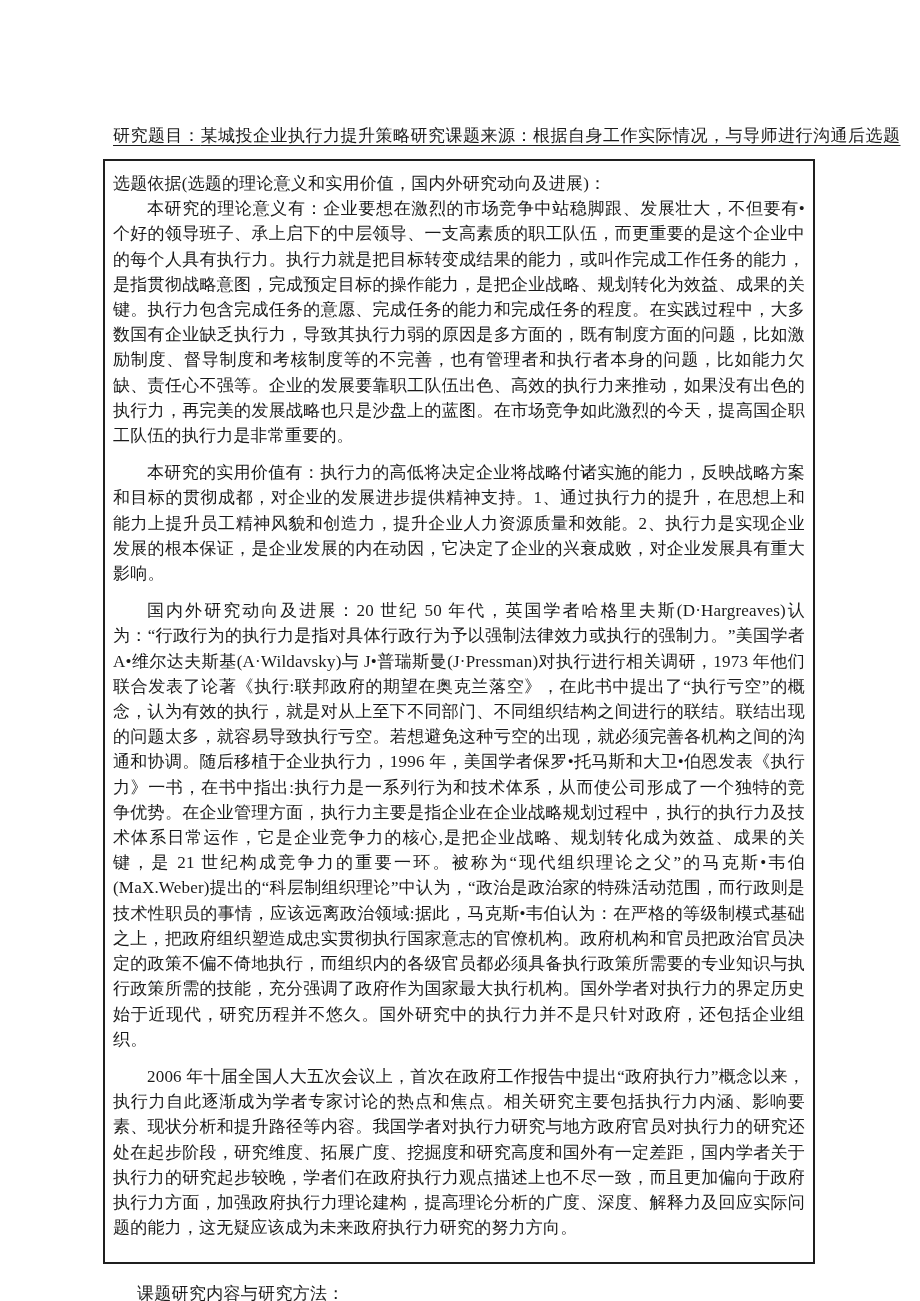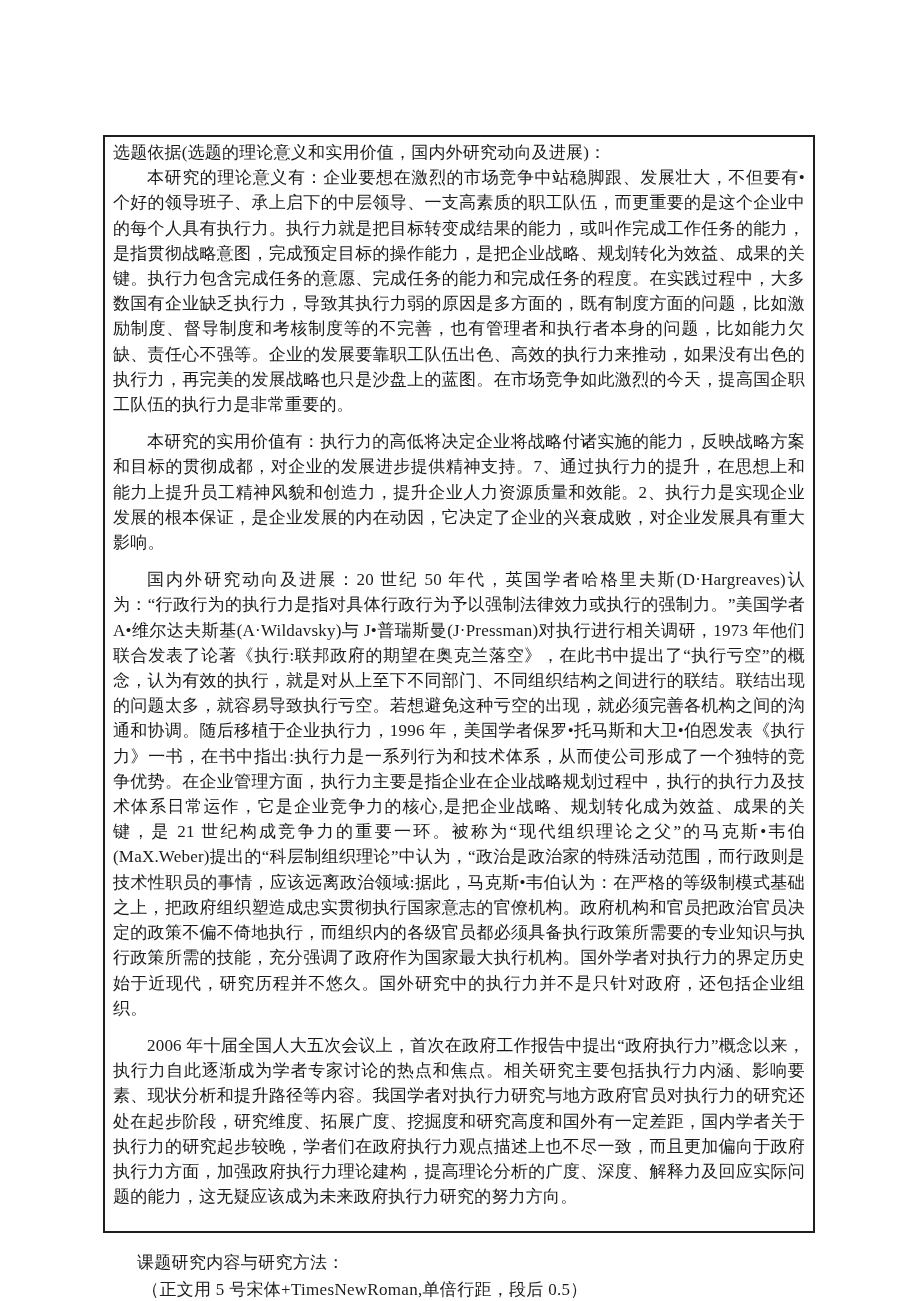--- a/index.html
+++ b/index.html
@@ -29,21 +29,21 @@
     text-decoration: underline;
     text-underline-offset: 4px;
     white-space: nowrap;
     letter-spacing: 0.5px;
   }
   .basis-box {
     margin-top: 11px;
     border: 2px solid #1f1f1f;
     box-sizing: border-box;
     min-height: 898px;
-    padding: 3px 8px 6px 8px;
+    padding: 10px 8px 6px 8px;
   }
   .basis-box p {
     margin: 0 0 12px 0;
     font-size: 17px;
     line-height: 25.2px;
     text-align: justify;
     text-indent: 2em;
     letter-spacing: 0.2px;
   }
   .basis-box p.box-heading {
@@ -68,25 +68,26 @@
     text-indent: 2.3em;
     margin-top: 1px;
   }
 </style>
 </head>
 <body>
 
 <div class="sheet">
   <div class="content">
 
+    <div class="title-line"><span>研究题目：</span><span>某城投企业执行力提升策略研究</span><span>课题来源：</span><span>根据自身工作实际情况，与导师进行沟通后选题</span></div>
 
     <div class="basis-box">
       <p class="box-heading">选题依据(选题的理论意义和实用价值，国内外研究动向及进展)：</p>
       <p>本研究的理论意义有：企业要想在激烈的市场竞争中站稳脚跟、发展壮大，不但要有•个好的领导班子、承上启下的中层领导、一支高素质的职工队伍，而更重要的是这个企业中的每个人具有执行力。执行力就是把目标转变成结果的能力，或叫作完成工作任务的能力，是指贯彻战略意图，完成预定目标的操作能力，是把企业战略、规划转化为效益、成果的关键。执行力包含完成任务的意愿、完成任务的能力和完成任务的程度。在实践过程中，大多数国有企业缺乏执行力，导致其执行力弱的原因是多方面的，既有制度方面的问题，比如激励制度、督导制度和考核制度等的不完善，也有管理者和执行者本身的问题，比如能力欠缺、责任心不强等。企业的发展要靠职工队伍出色、高效的执行力来推动，如果没有出色的执行力，再完美的发展战略也只是沙盘上的蓝图。在市场竞争如此激烈的今天，提高国企职工队伍的执行力是非常重要的。</p>
-      <p>本研究的实用价值有：执行力的高低将决定企业将战略付诸实施的能力，反映战略方案和目标的贯彻成都，对企业的发展进步提供精神支持。7、通过执行力的提升，在思想上和能力上提升员工精神风貌和创造力，提升企业人力资源质量和效能。2、执行力是实现企业发展的根本保证，是企业发展的内在动因，它决定了企业的兴衰成败，对企业发展具有重大影响。</p>
+      <p>本研究的实用价值有：执行力的高低将决定企业将战略付诸实施的能力，反映战略方案和目标的贯彻成都，对企业的发展进步提供精神支持。1、通过执行力的提升，在思想上和能力上提升员工精神风貌和创造力，提升企业人力资源质量和效能。2、执行力是实现企业发展的根本保证，是企业发展的内在动因，它决定了企业的兴衰成败，对企业发展具有重大影响。</p>
       <p>国内外研究动向及进展：20 世纪 50 年代，英国学者哈格里夫斯(D·Hargreaves)认为：“行政行为的执行力是指对具体行政行为予以强制法律效力或执行的强制力。”美国学者 A•维尔达夫斯基(A·Wildavsky)与 J•普瑞斯曼(J·Pressman)对执行进行相关调研，1973 年他们联合发表了论著《执行:联邦政府的期望在奥克兰落空》，在此书中提出了“执行亏空”的概念，认为有效的执行，就是对从上至下不同部门、不同组织结构之间进行的联结。联结出现的问题太多，就容易导致执行亏空。若想避免这种亏空的出现，就必须完善各机构之间的沟通和协调。随后移植于企业执行力，1996 年，美国学者保罗•托马斯和大卫•伯恩发表《执行力》一书，在书中指出:执行力是一系列行为和技术体系，从而使公司形成了一个独特的竞争优势。在企业管理方面，执行力主要是指企业在企业战略规划过程中，执行的执行力及技术体系日常运作，它是企业竞争力的核心,是把企业战略、规划转化成为效益、成果的关键，是 21 世纪构成竞争力的重要一环。被称为“现代组织理论之父”的马克斯•韦伯(MaX.Weber)提出的“科层制组织理论”中认为，“政治是政治家的特殊活动范围，而行政则是技术性职员的事情，应该远离政治领域:据此，马克斯•韦伯认为：在严格的等级制模式基础之上，把政府组织塑造成忠实贯彻执行国家意志的官僚机构。政府机构和官员把政治官员决定的政策不偏不倚地执行，而组织内的各级官员都必须具备执行政策所需要的专业知识与执行政策所需的技能，充分强调了政府作为国家最大执行机构。国外学者对执行力的界定历史始于近现代，研究历程并不悠久。国外研究中的执行力并不是只针对政府，还包括企业组织。</p>
       <p>2006 年十届全国人大五次会议上，首次在政府工作报告中提出“政府执行力”概念以来，执行力自此逐渐成为学者专家讨论的热点和焦点。相关研究主要包括执行力内涵、影响要素、现状分析和提升路径等内容。我国学者对执行力研究与地方政府官员对执行力的研究还处在起步阶段，研究维度、拓展广度、挖掘度和研究高度和国外有一定差距，国内学者关于执行力的研究起步较晚，学者们在政府执行力观点描述上也不尽一致，而且更加偏向于政府执行力方面，加强政府执行力理论建构，提高理论分析的广度、深度、解释力及回应实际问题的能力，这无疑应该成为未来政府执行力研究的努力方向。</p>
     </div>
 
     <div class="after-box">
       <p class="section-title">课题研究内容与研究方法：</p>
       <p class="format-note">（正文用 5 号宋体+TimesNewRoman,单倍行距，段后 0.5）</p>
 
     </div>
 

